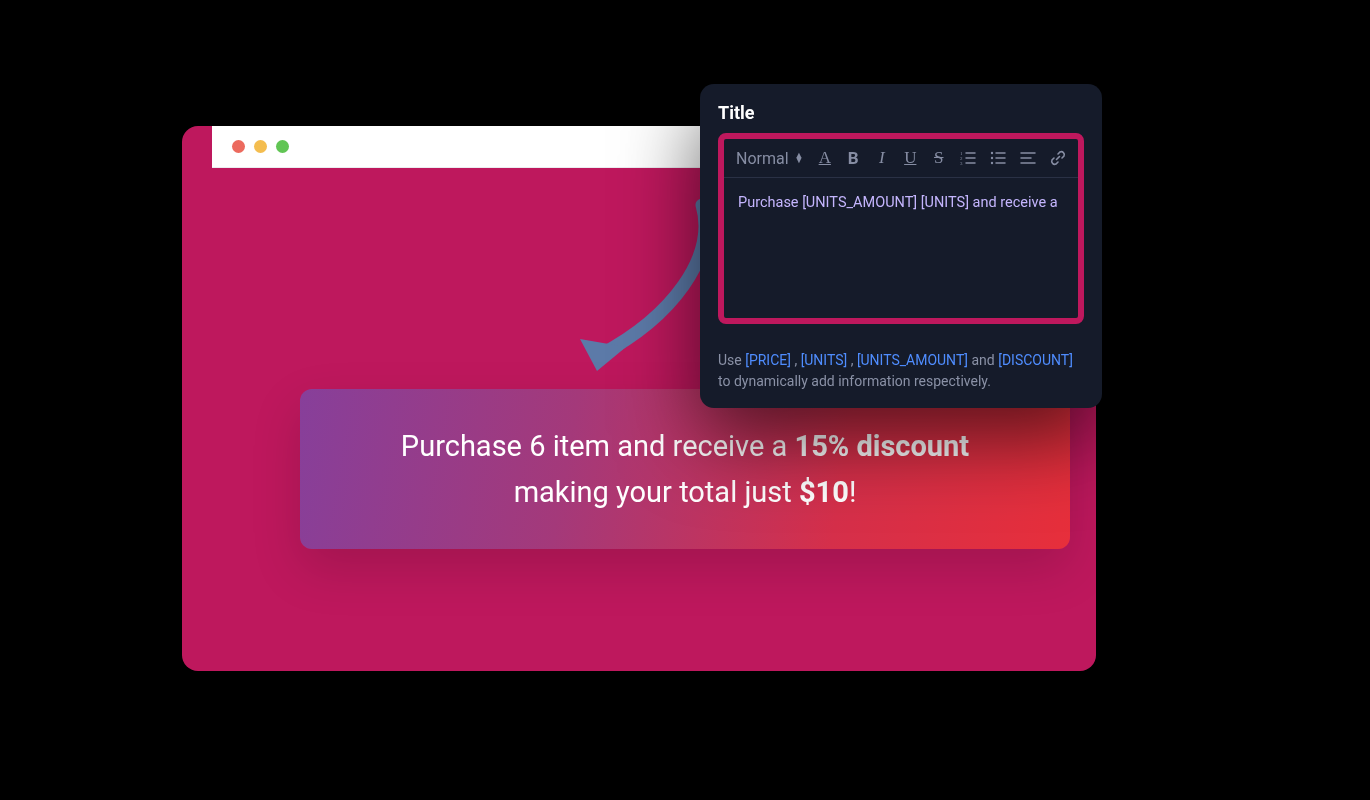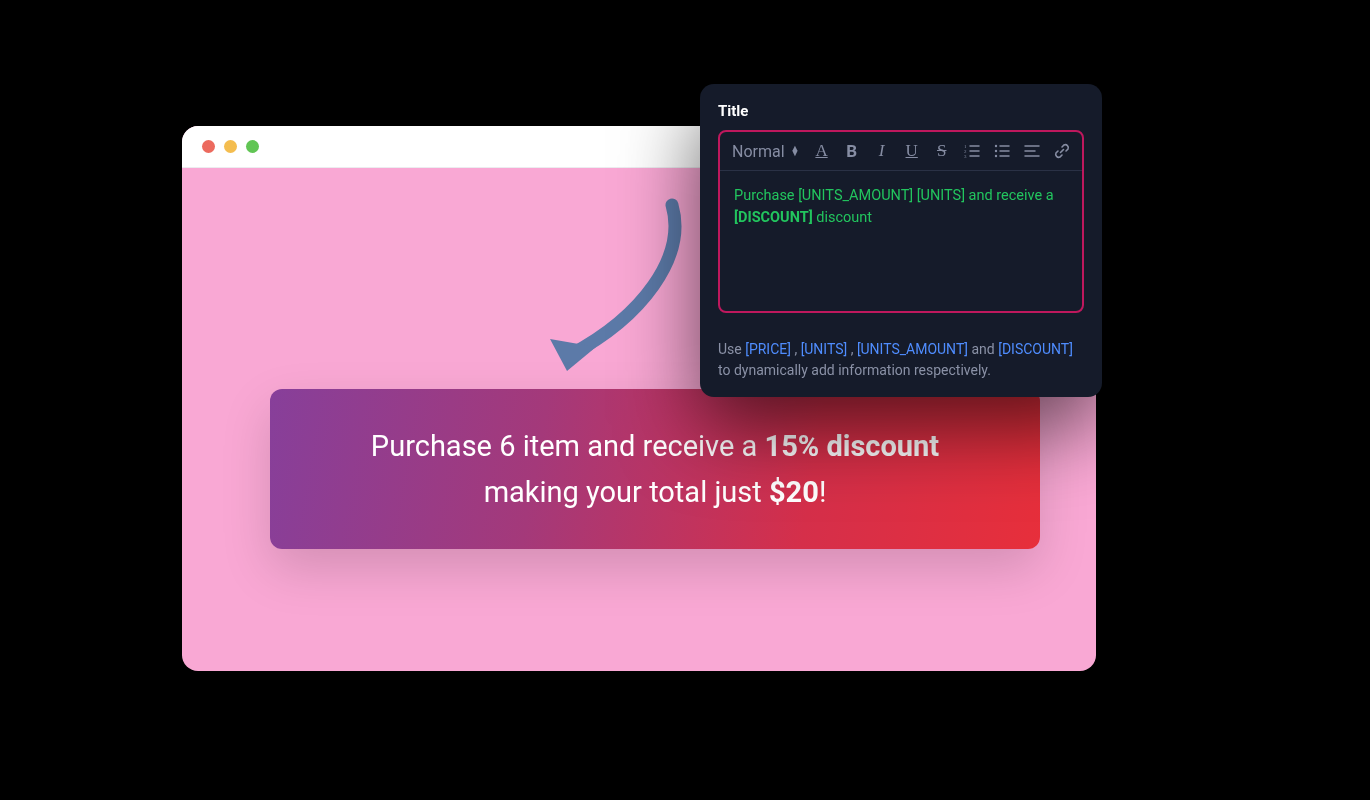--- a/index.html
+++ b/index.html
@@ -12,24 +12,25 @@
     position: relative;
   }
 
   
   .browser {
     position: absolute;
     left: 182px;
     top: 126px;
     width: 914px;
     height: 545px;
-    background: #f9a8d4;
+    background: #be185d;
     border-radius: 16px;
     box-shadow: 0 40px 80px rgba(0,0,0,.45);
     overflow: hidden;
+    padding-left: 30px;
   }
   .titlebar {
     height: 42px;
     display: flex;
     align-items: center;
     padding-left: 20px;
     gap: 9px;
     background: #fff;
     border-bottom: 1px solid #ececef;
   }
@@ -80,25 +81,25 @@
     background: #151b2a;
     border-radius: 14px;
     padding: 18px 18px 16px 18px;
     color: #c7cbd6;
     box-shadow: 0 30px 80px rgba(0,0,0,.6);
     font-size: 14px;
   }
   .panel-title {
     color: #fff;
     font-weight: 700;
-    font-size: 15px;
+    font-size: 18px;
     margin-bottom: 10px;
   }
   .editor {
-    border: 2px solid #be185d;
+    border: 6px solid #be185d;
     border-radius: 8px;
     overflow: hidden;
   }
   .toolbar2 {
     display: flex;
     align-items: center;
     gap: 14px;
     padding: 9px 12px;
     border-bottom: 1px solid #2a3145;
     color: #868da3;
@@ -125,21 +126,21 @@
     font-size: 17px;
     display: inline-flex;
     align-items: center;
     justify-content: center;
     width: 18px;
   }
   .tbtn svg { display:block; }
 
   .editor-body {
     padding: 14px 14px 54px 14px;
-    color: #22c55e;
+    color: #c4b5fd;
     font-size: 14.5px;
     line-height: 1.55;
     min-height: 140px;
   }
   .editor-body b { font-weight: 700; }
 
   .hint {
     margin-top: 26px;
     font-size: 14px;
     color: #8a91a6;
@@ -161,21 +162,21 @@
     <svg class="arrow" viewBox="0 0 180 210">
       <path d="M150 8 C 165 60, 120 120, 48 158" fill="none" stroke="#5c7aa8" stroke-width="13" stroke-linecap="round"></path>
       <path d="M28 142 L45 174 L74 150 Z" fill="#5c7aa8"></path>
     </svg>
 
     <div class="promo">
       <span class="row">
         <span>Purchase </span><span>6</span><span> </span><span>item</span><span> and receive a </span><b>15% discount</b>
       </span>
       <span class="row">
-        <span>making your total just </span><b>$20</b><span>!</span>
+        <span>making your total just </span><b>$10</b><span>!</span>
       </span>
     </div>
   </div>
 </div>
 
 <div class="panel">
   <div class="panel-title">Title</div>
 
   <div class="editor">
     <div class="toolbar2">
@@ -224,22 +225,19 @@
             <path d="M8 4 L10 2 a3 3 0 0 1 4 4 L12 8"></path>
             <path d="M8 12 L6 14 a3 3 0 0 1 -4 -4 L4 8"></path>
           </svg>
       </span>
     </div>
 
     <div class="editor-body">
       <div>
         <span>Purchase </span><span>[UNITS_AMOUNT]</span><span> </span><span>[UNITS]</span><span> and receive a</span>
       </div>
-      <div>
-        <b>[DISCOUNT]</b><span> discount</span>
-      </div>
     </div>
   </div>
 
   <div class="hint">
     <span>Use </span><span class="tok">[PRICE]</span><span> , </span><span class="tok">[UNITS]</span><span> , </span><span class="tok">[UNITS_AMOUNT]</span><span> and </span><span class="tok">[DISCOUNT]</span><span> to dynamically add information respectively.</span>
   </div>
 </div>
 
 </body></html>

